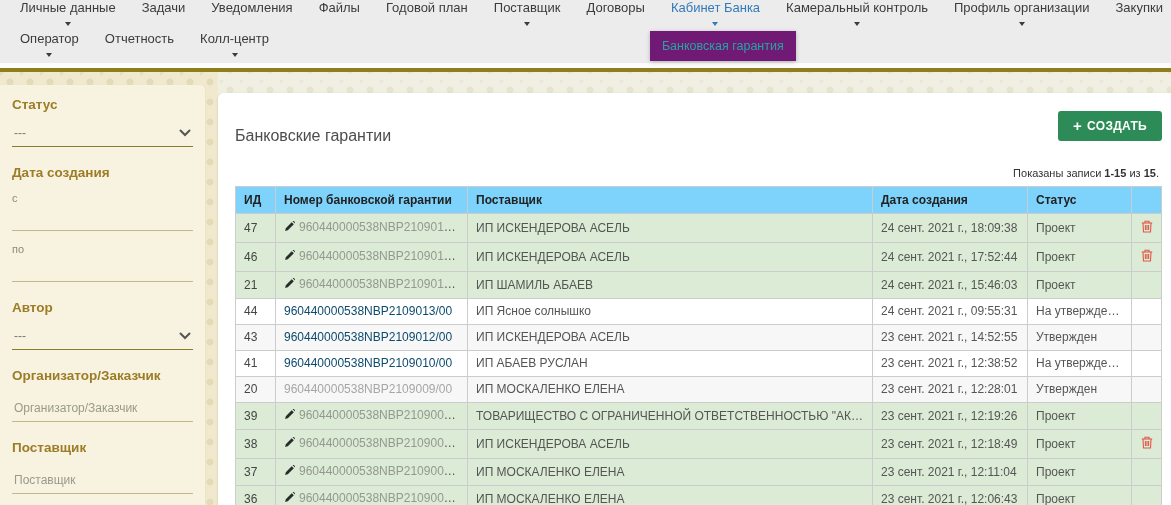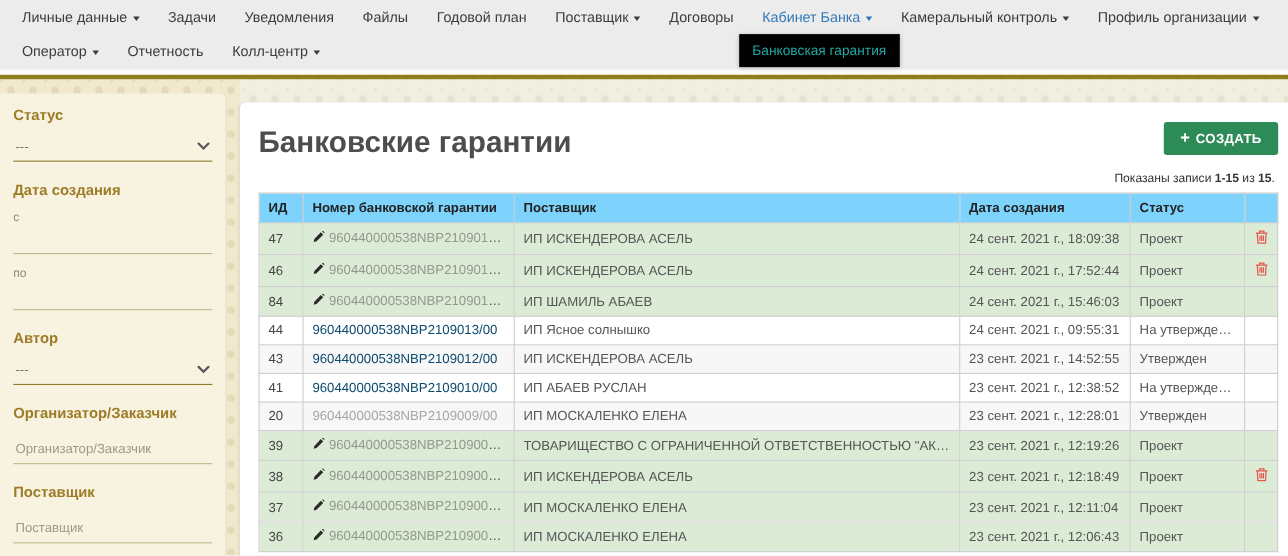--- a/index.html
+++ b/index.html
@@ -10,25 +10,25 @@
     background-color:#f1efe2;
     background-image:
       radial-gradient(circle at 10px 10px, rgba(140,125,60,0.10) 3px, transparent 4px),
       radial-gradient(circle at 0 0, rgba(140,125,60,0.07) 3px, transparent 4px);
     background-size:20px 20px;
   }
   
   .nav { position:absolute; top:0; left:0; right:0; height:63px; background:#ececec; z-index:5; }
   .nav-row { display:flex; align-items:center; height:31px; padding-left:7px; }
   .nav-item { position:relative; display:flex; align-items:center; gap:5px; padding:0 13px;
-              font-size:13px; color:#3c3c3c; cursor:pointer; white-space:nowrap; height:31px; }
+              font-size:13px; color:#3c3c3c; cursor:pointer; white-space:nowrap; height:31px;flex-direction:column; }
   .nav-item.active { color:var(--nav-active,#337ab7); }
   .caret { width:0; height:0; border-left:3.5px solid transparent; border-right:3.5px solid transparent;
            border-top:4px solid currentColor; margin-top:2px; }
-  .dropdown-panel { position:absolute; top:100%; left:-8px; min-width:131px; background:#000000;
+  .dropdown-panel { position:absolute; top:100%; left:-8px; min-width:131px; background:#701a75;
            box-shadow:0 1px 4px rgba(0,0,0,0.25); z-index:20; }
   .dropdown-item { padding:8px 12px; font-size:12.5px; color:var(--teal,#23a6a0); white-space:nowrap; cursor:pointer; }
   .white-strip { position:absolute; top:63px; left:0; right:0; height:5px; background:#fcfcfb; z-index:4; }
   .gold-bar { position:absolute; top:68px; left:0; right:0; height:4px; background:var(--gold-bar,#8f7e1c); z-index:4; }
   
   .side-col { position:absolute; left:0; top:72px; bottom:0; width:218px;
     background-color:#f0e9cd;
     background-image:
       radial-gradient(circle at 10px 10px, rgba(140,110,40,0.12) 3px, transparent 4px),
       radial-gradient(circle at 0 0, rgba(140,110,40,0.09) 3px, transparent 4px);
@@ -45,26 +45,26 @@
             border-bottom:1px solid #c3b88a; font-size:12px; color:#555; padding:4px 2px 6px 2px;
             margin-top:2px; outline:none; font-family:"Liberation Sans",sans-serif; }
   .uinput::placeholder { color:#9a9a8a; }
   .uinput.tall { margin-top:14px; }
   .f-label.gap { margin-top:18px; }
   
   .panel { position:absolute; left:218px; top:93px; right:0; height:600px; z-index:3;
            background:#fff; border-radius:6px 0 0 0; box-shadow:0 1px 3px rgba(0,0,0,0.12);
            padding:18px 9px 0 17px; }
   .panel-head { display:flex; justify-content:space-between; align-items:flex-start; height:32px; }
-  .title { font-size:27px; font-weight:700; color:#4d4d4d; margin-top:3px; }
+  .title { font-size:16px; font-weight:400; color:#4d4d4d; margin-top:16px; }
   .btn-create { display:inline-flex; align-items:center; gap:5px; background:var(--accent-green,#2d8b57);
                 color:#fff; border:none; border-radius:3px; padding:8px 15px; font-size:12px;
                 font-weight:bold; letter-spacing:.3px; cursor:pointer; font-family:inherit; }
   .btn-create .plus { font-size:15px; font-weight:bold; line-height:10px; }
-  .summary { text-align:right; font-size:11px; color:#333; margin-top:13px; height:13px; padding-right:3px; }
+  .summary { text-align:right; font-size:11px; color:#333; margin-top:24px; height:13px; padding-right:3px; }
   .summary b { font-weight:bold; }
   table { width:100%; border-collapse:collapse; margin-top:6px; table-layout:fixed; }
   th, td { border:1px solid #ccc; text-align:left; vertical-align:middle; }
   th { font-size:12px; color:#222; padding:6px 8px; cursor:pointer; background:#7dd3fc; }
   td { font-size:12px; color:#555; padding:6px 8px; line-height:13px; white-space:nowrap;
        overflow:hidden; text-overflow:ellipsis; }
   tbody tr:nth-child(odd) { background:#f7f7f7; }
   tbody tr.hl { background:var(--row-green,#dcebd5); }
   .col-id { width:40px; } .col-num { width:192px; } .col-date { width:155px; }
   .col-status { width:104px; } .col-act { width:30px; }
@@ -222,21 +222,21 @@
           <td>24 сент. 2021 г., 17:52:44</td>
           <td>Проект</td>
           <td class="act-cell"><span class="trash"><svg width="12" height="13" viewBox="0 0 12 13" fill="none" stroke="#e2574c" stroke-width="1.1">
                 <path d="M0.8 3h10.4"></path>
                 <path d="M4 3V1.2h4V3"></path>
                 <path d="M2 3l.5 9h7L10 3"></path>
                 <path d="M4.4 5v5M6 5v5M7.6 5v5"></path>
               </svg></span></td>
         </tr>
         <tr class="hl editable ">
-          <td class="id-cell">84</td>
+          <td class="id-cell">21</td>
           <td class="num-cell"><span class="pencil"><svg width="11" height="11" viewBox="0 0 16 16">
                 <path fill="#2b2b2b" d="M11.2 1.7l3.1 3.1-8.8 8.8-3.9 1 1-3.9 8.6-9zM12.6.3l3.1 3.1 1-1L13.6-.7z" transform="translate(0,0)"></path>
               </svg></span><span class="num">960440000538NBP2109014/00</span></td>
           <td>ИП ШАМИЛЬ АБАЕВ</td>
           <td>24 сент. 2021 г., 15:46:03</td>
           <td>Проект</td>
           <td class="act-cell"></td>
         </tr>
         <tr class="">
           <td class="id-cell">44</td>

